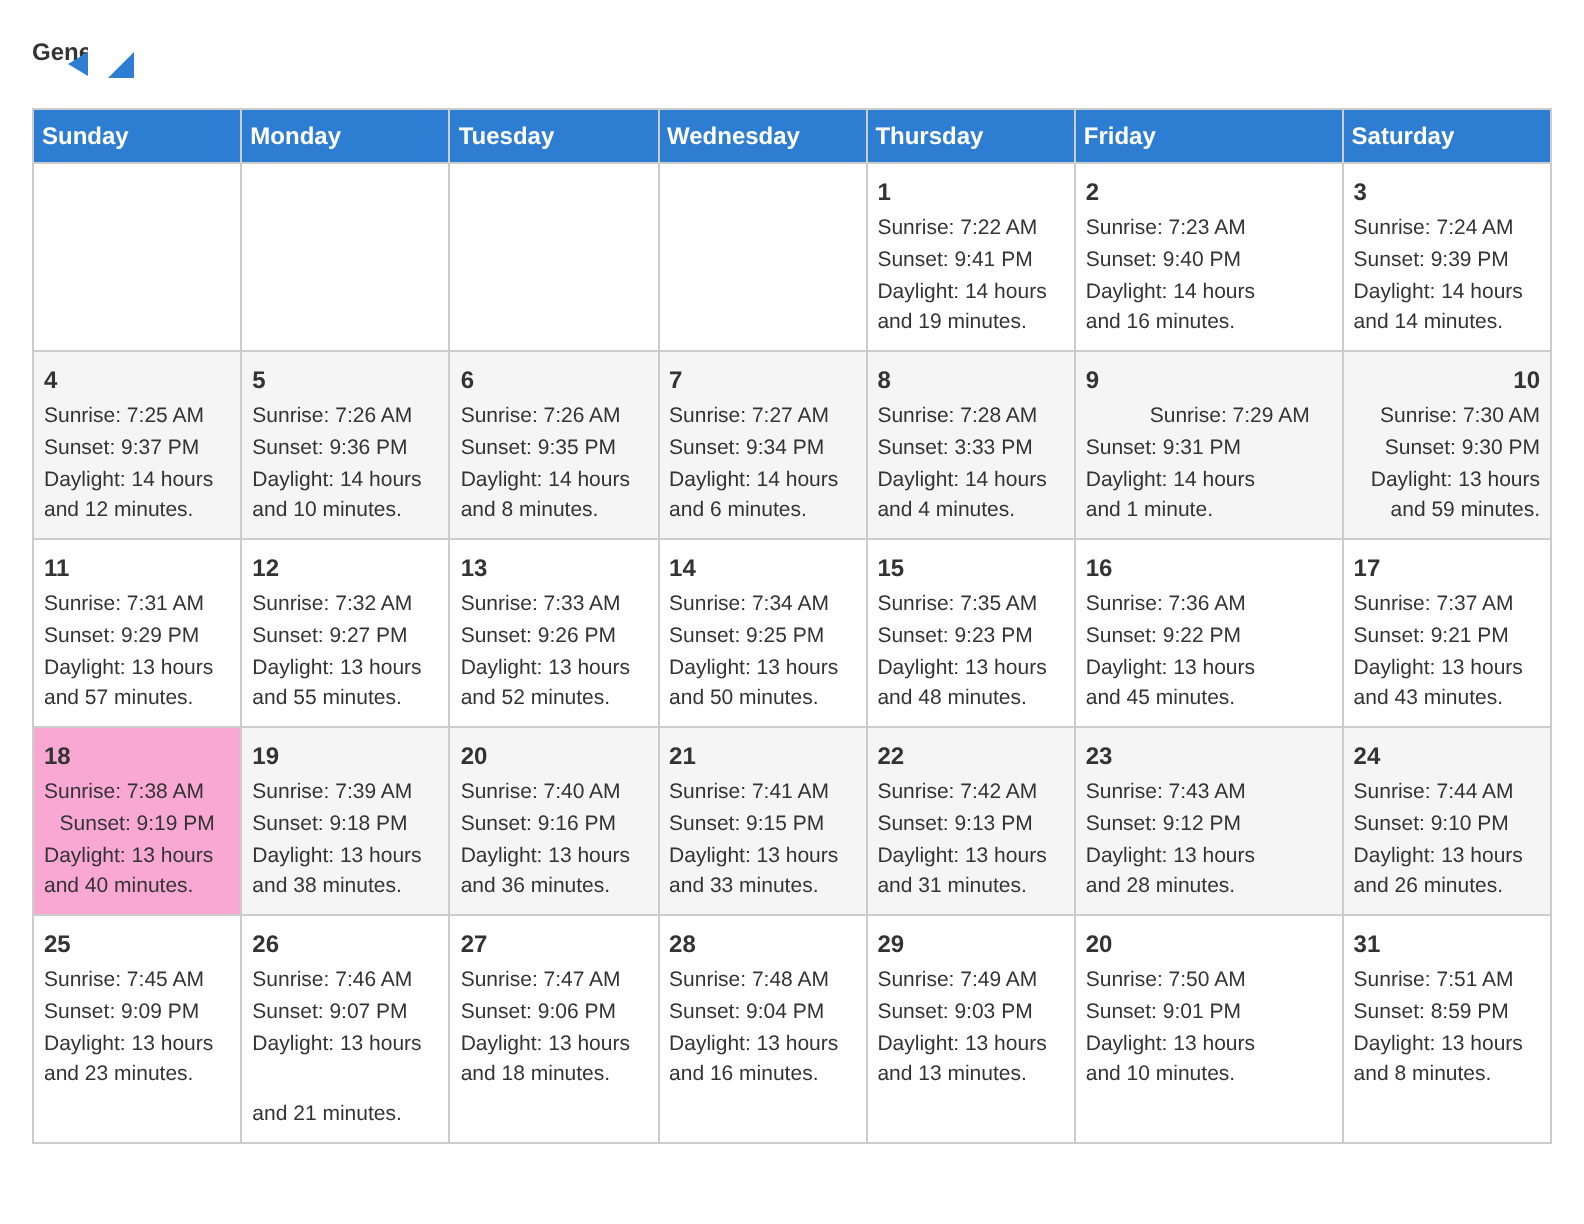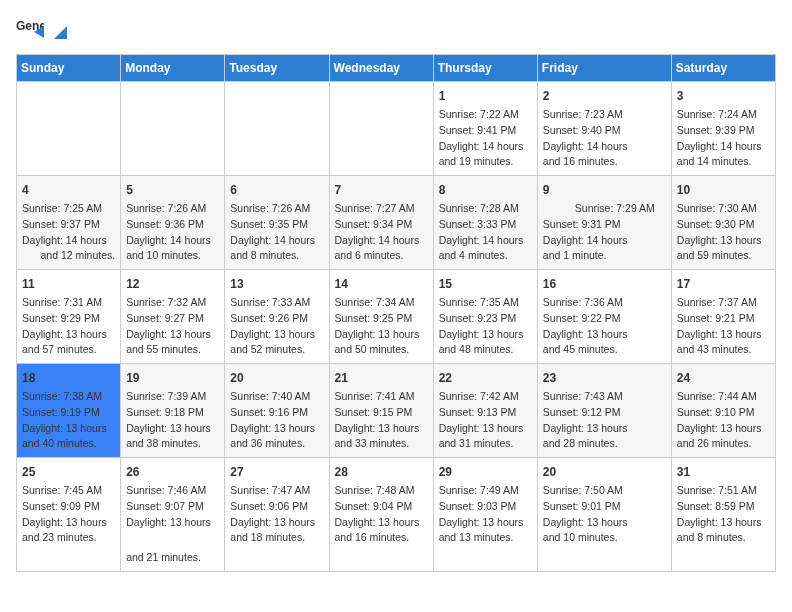--- a/index.html
+++ b/index.html
@@ -148,21 +148,21 @@
           <span style="display: block;">Daylight: 14 hours</span>
           <span style="display: block;">and 14 minutes.</span>
         </td>
       </tr>
       <tr>
         <td style="background-color: rgb(245, 245, 245);">
           <span class="day-num">4</span>
           <span style="display: block;">Sunrise: 7:25 AM</span>
           <span style="display: block;">Sunset: 9:37 PM</span>
           <span style="display: block;">Daylight: 14 hours</span>
-          <span style="display: block; text-align: right;">and 12 minutes.</span>
+          <span style="display: block;">and 12 minutes.</span>
         </td>
         <td style="background-color: rgb(245, 245, 245);">
           <span class="day-num">5</span>
           <span style="display: block;">Sunrise: 7:26 AM</span>
           <span style="display: block;">Sunset: 9:36 PM</span>
           <span style="display: block;">Daylight: 14 hours</span>
           <span style="display: block;">and 10 minutes.</span>
         </td>
         <td style="background-color: rgb(245, 245, 245);">
           <span class="day-num">6</span>
@@ -185,21 +185,21 @@
           <span style="display: block;">Daylight: 14 hours</span>
           <span style="display: block;">and 4 minutes.</span>
         </td>
         <td style="background-color: rgb(245, 245, 245);">
           <span class="day-num">9</span>
           <span style="display: block; margin-left: 32px;">Sunrise: 7:29 AM</span>
           <span style="display: block;">Sunset: 9:31 PM</span>
           <span style="display: block;">Daylight: 14 hours</span>
           <span style="display: block;">and 1 minute.</span>
         </td>
-        <td style="background-color: rgb(245, 245, 245);">
+        <td style="background-color: rgb(245, 245, 245); text-align: right;">
           <span class="day-num">10</span>
           <span style="display: block;">Sunrise: 7:30 AM</span>
           <span style="display: block;">Sunset: 9:30 PM</span>
           <span style="display: block;">Daylight: 13 hours</span>
           <span style="display: block;">and 59 minutes.</span>
         </td>
       </tr>
       <tr>
         <td style="background-color: rgb(255, 255, 255);">
           <span class="day-num">11</span>
@@ -245,24 +245,24 @@
         </td>
         <td style="background-color: rgb(255, 255, 255);">
           <span class="day-num">17</span>
           <span style="display: block;">Sunrise: 7:37 AM</span>
           <span style="display: block;">Sunset: 9:21 PM</span>
           <span style="display: block;">Daylight: 13 hours</span>
           <span style="display: block;">and 43 minutes.</span>
         </td>
       </tr>
       <tr>
-        <td style="background-color: #3b82f6;">
+        <td style="background-color: #f9a8d4;">
           <span class="day-num">18</span>
           <span style="display: block;">Sunrise: 7:38 AM</span>
-          <span style="display: block;">Sunset: 9:19 PM</span>
+          <span style="display: block; text-align: center;">Sunset: 9:19 PM</span>
           <span style="display: block;">Daylight: 13 hours</span>
           <span style="display: block;">and 40 minutes.</span>
         </td>
         <td style="background-color: rgb(245, 245, 245); margin-top: 41px;">
           <span class="day-num">19</span>
           <span style="display: block;">Sunrise: 7:39 AM</span>
           <span style="display: block;">Sunset: 9:18 PM</span>
           <span style="display: block;">Daylight: 13 hours</span>
           <span style="display: block;">and 38 minutes.</span>
         </td>

